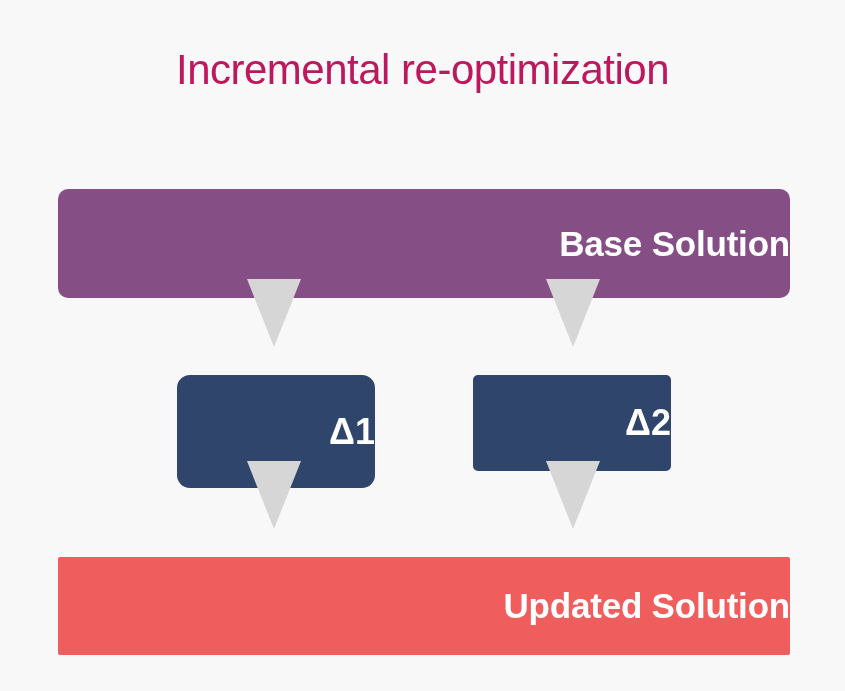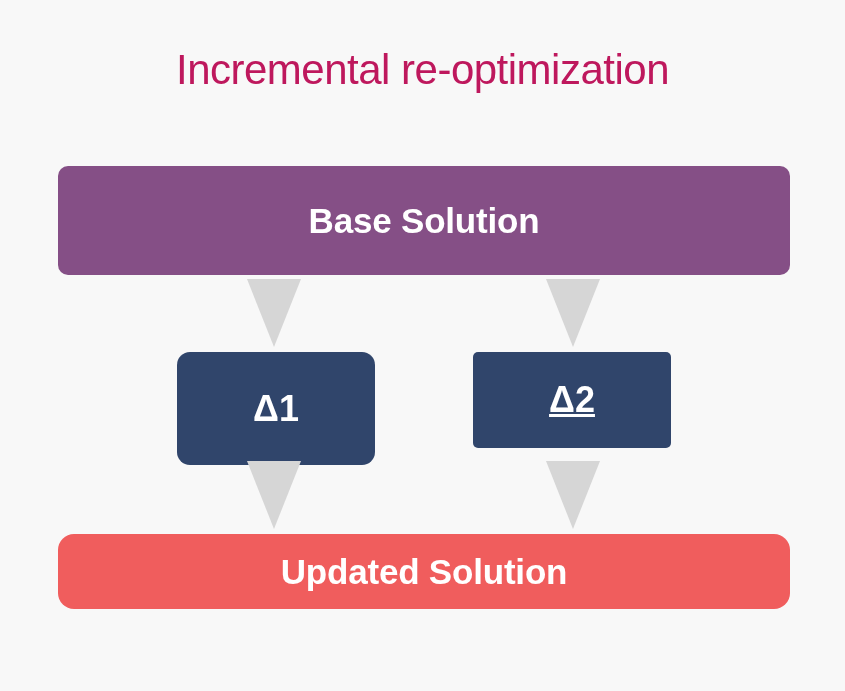--- a/index.html
+++ b/index.html
@@ -34,26 +34,27 @@
     color: #be185d;
     line-height: 56px;
     white-space: nowrap;
   }
 
   
   .node-box {
     position: absolute;
     display: flex;
     align-items: center;
-    justify-content: center;
+    justify-content: flex-end;
     box-sizing: border-box;
     color: #ffffff;
     font-weight: 700;
     text-align: center;
     white-space: nowrap;
+    margin-top: 23px;
   }
 
   #node-base-solution {
     left: 58px;
     top: 166px;
     width: 732px;
     height: 109px;
     background: #854f86;
     border-radius: 10px;
     font-size: 35px;
@@ -71,30 +72,29 @@
   }
 
   #node-delta-2 {
     left: 473px;
     top: 352px;
     width: 198px;
     height: 96px;
     background: #30456b;
     border-radius: 5px;
     font-size: 36px;
-    text-decoration: underline;
   }
 
   #node-updated-solution {
     left: 58px;
     top: 534px;
     width: 732px;
-    height: 75px;
+    height: 98px;
     background: #f05d5d;
-    border-radius: 16px;
+    border-radius: 2px;
     font-size: 35px;
     letter-spacing: -0.2px;
   }
 
   
   .arrow-down {
     position: absolute;
     width: 0;
     height: 0;
     border-left: 27px solid transparent;

